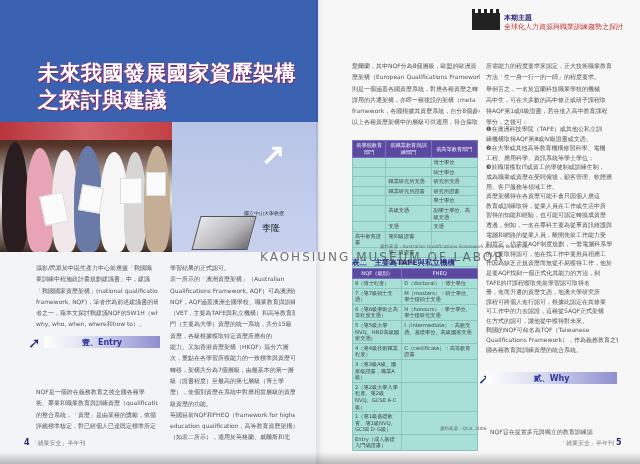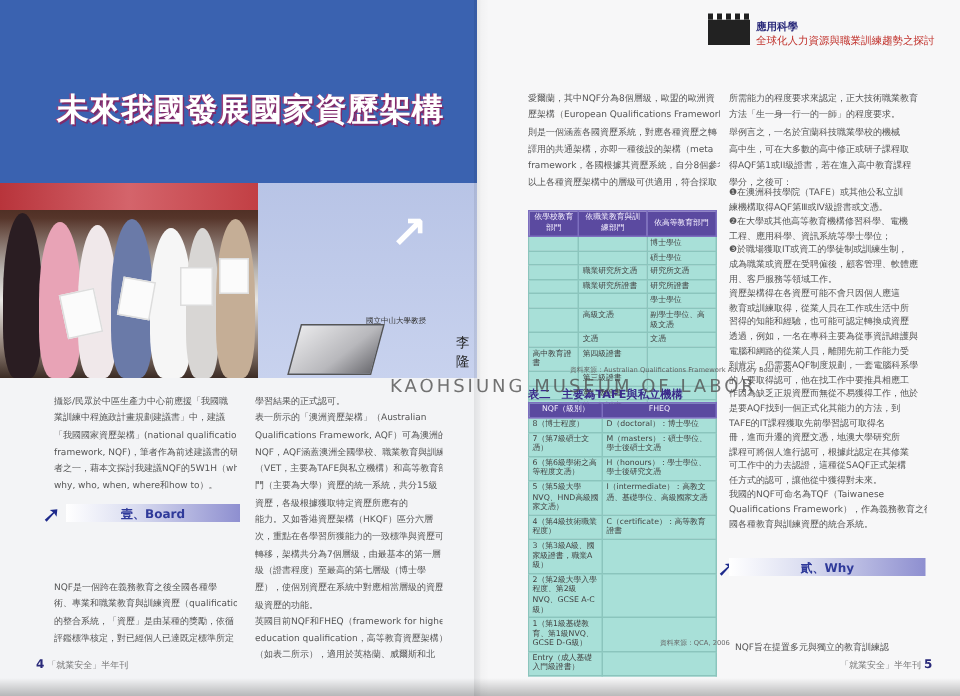--- a/index.html
+++ b/index.html
@@ -14,21 +14,21 @@
   
   .title-band{position:absolute;left:0;top:0;width:318px;height:122px;background:#3a62b0;}
   .title{position:absolute;left:38px;top:60px;width:276px;color:#fff;font-weight:bold;font-size:21px;line-height:27px;letter-spacing:0.5px;text-shadow:1px 1px 0 #7f2a6a, -1px 0 0 #a0407a;}
   .photo{position:absolute;left:0;top:122px;width:172px;height:130px;background:linear-gradient(180deg,#3b1e16 0%,#56352a 18%,#b9b5b0 45%,#e8e6e3 60%,#8a7a70 85%,#3b2b24 100%);overflow:hidden;}
   .photo .banner{position:absolute;left:0;top:0;width:172px;height:18px;background:linear-gradient(90deg,#b8343b,#d4646b,#c23f44);}
   .photo .person{position:absolute;border-radius:50% 50% 30% 30%;}
   .photo .paper{position:absolute;background:#fbfbfb;border:1px solid #ddd;}
   .art-panel{position:absolute;left:172px;top:122px;width:146px;height:130px;background:linear-gradient(180deg,#b8c4e6,#c8d2ee);}
   .arrow-big{position:absolute;left:260px;top:138px;font-size:30px;color:#fff;font-weight:bold;}
   .author-small{position:absolute;left:244px;top:210px;font-size:5px;color:#333;}
-  .author-name{position:absolute;left:262px;top:222px;font-size:9px;color:#222;margin-left:42px;}
+  .author-name{position:absolute;left:262px;top:222px;font-size:9px;color:#222;}
   .block3d{position:absolute;left:196px;top:216px;width:56px;height:34px;background:linear-gradient(135deg,#e8e8ea 0%,#b8b8bc 60%,#6d6d72 100%);transform:skewX(-15deg);border:1px solid #555;}
 
   
   .watermark{position:absolute;left:250px;top:198px;font-size:46px;font-weight:bold;color:rgba(90,90,90,0.72);letter-spacing:6px;font-family:"DejaVu Serif",serif;}
   .watermark-en{position:absolute;left:260px;top:250px;font-size:12px;color:rgba(80,80,80,0.8);letter-spacing:2px;}
 
   
   .col{position:absolute;font-size:6px;line-height:11.3px;color:#555;text-align:justify;}
   .col .ln{display:block;height:11.3px;overflow:hidden;white-space:nowrap;}
 
@@ -57,20 +57,21 @@
 </style>
 </head>
 <body>
 
 <div class="spread">
 
   <div class="page page-left">
     <div class="title-band">
       <div class="title">
         <div>未來我國發展國家資歷架構</div>
+        <div>之探討與建議</div>
       </div>
     </div>
 
     <div class="photo">
       <div class="banner"></div>
       <div class="person" style="left:2px;top:20px;width:26px;height:110px;background:#2a1d22;"></div>
       <div class="person" style="left:26px;top:26px;width:28px;height:104px;background:#e8a3b6;"></div>
       <div class="person" style="left:52px;top:28px;width:26px;height:102px;background:#f0e8ea;"></div>
       <div class="person" style="left:74px;top:24px;width:28px;height:106px;background:#6a7aa8;"></div>
       <div class="person" style="left:100px;top:30px;width:28px;height:100px;background:#f6f6f6;"></div>
@@ -92,21 +93,21 @@
       <span class="ln">攝影/民眾於中區生產力中心前應援「我國職</span>
       <span class="ln">業訓練中程施政計畫規劃建議書」中，建議</span>
       <span class="ln">「我國國家資歷架構」(national qualifications</span>
       <span class="ln">framework, NQF)，筆者作為前述建議書的研擬</span>
       <span class="ln">者之一，藉本文探討我建議NQF的5W1H（what,</span>
       <span class="ln">why, who, when, where和how to）。</span>
     </div>
 
     <div class="sec-arrow" style="left:28px;top:334px;">➚</div>
     <div class="sec-head" style="left:44px;top:336px;width:116px;">
-      <span class="label">壹、Board</span>
+      <span class="label">壹、Entry</span>
       </div>
 
     <div class="col" style="left:36px;top:386px;width:122px;">
       <span class="ln">NQF是一個跨在義務教育之後全國各種學</span>
       <span class="ln">術、專業和職業教育與訓練資歷（qualification）</span>
       <span class="ln">的整合系統，「資歷」是由某種的獎勵，依循</span>
       <span class="ln">評鑑標準核定，對已經個人已達既定標準所定</span>
     </div>
 
     <div class="col" style="left:170px;top:262px;width:125px;">
@@ -131,21 +132,21 @@
     <div class="folio" style="left:24px;top:438px;">
       <span class="num">4</span>
       <span>「就業安全」半年刊</span>
     </div>
   </div>
 
   <div class="page page-right">
   </div>
 
   <div class="clapper"></div>
-  <div class="issue-label">應用科學</div>
+  <div class="issue-label">本期主題</div>
   <div class="issue-topic">全球化人力資源與職業訓練趨勢之探討</div>
 
   <div class="col" style="left:352px;top:60px;width:128px;">
     <span class="ln">愛爾蘭，其中NQF分為8個層級，歐盟的歐洲資</span>
     <span class="ln">歷架構（European Qualifications Framework, EQF）</span>
     <span class="ln">則是一個涵蓋各國資歷系統，對應各種資歷之轉</span>
     <span class="ln">譯用的共通架構，亦即一種後設的架構（meta</span>
     <span class="ln">framework，各國根據其資歷系統，自分8個參考層級，</span>
     <span class="ln">以上各種資歷架構中的層級可供適用，符合採取</span>
   </div>

